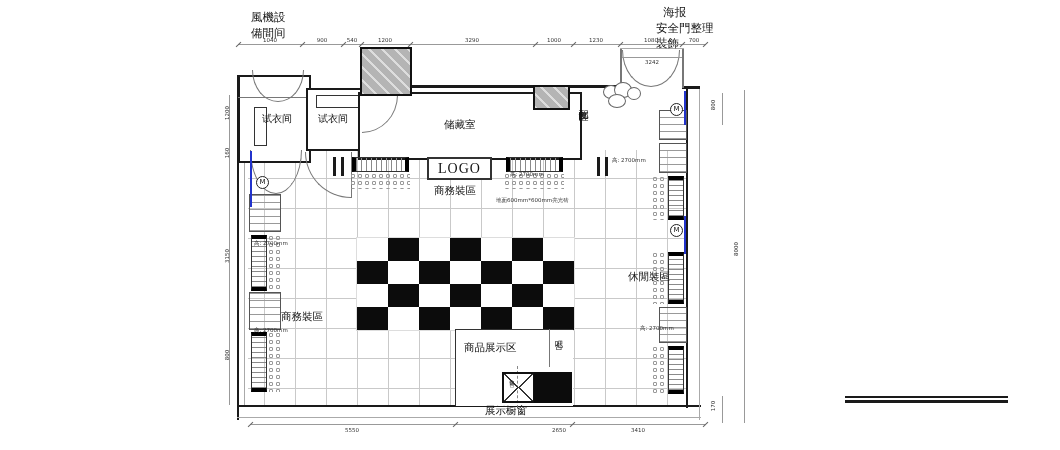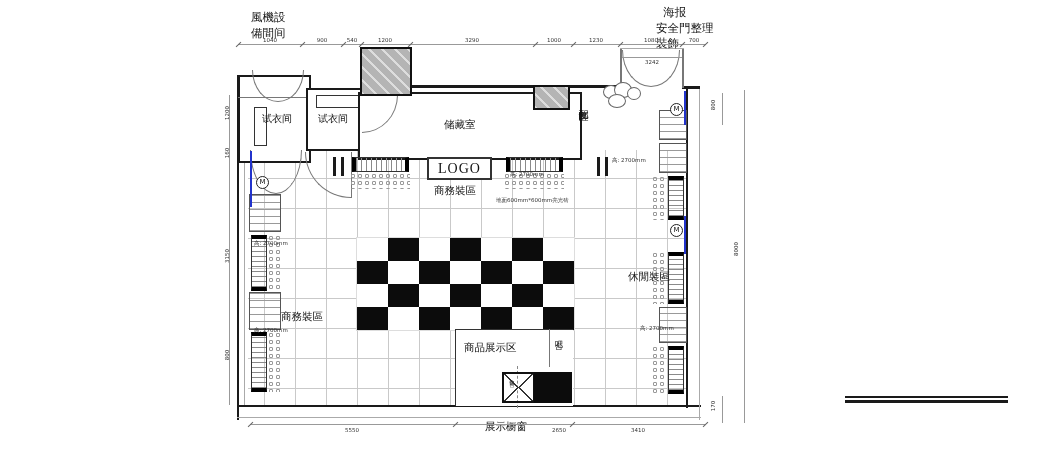--- a/index.html
+++ b/index.html
@@ -133,21 +133,21 @@
   <div class="a plant" style="left:608px;top:94px;width:16px;height:12px"></div>
 
   <div class="a" style="left:455px;top:329px;width:117px;height:76px;background:#fff;border-top:1px solid #333;border-left:1px solid #333"></div>
   <div class="a gl" style="left:549px;top:329px;width:1px;height:38px"></div>
   <div class="a lbl9 v" style="left:552px;top:334px;font-size:8px">吧台</div>
   <div class="a dash" style="left:517px;top:366px;height:42px"></div>
   <div class="a xbox" style="left:502px;top:372px;width:33px;height:31px"></div>
   <div class="a w" style="left:534px;top:372px;width:38px;height:31px;background:#0c0c0c"></div>
   <div class="a v" style="left:509px;top:376px;font-size:5px;color:#333">收銀台</div>
   <div class="a lbl" style="left:464px;top:341px">商品展示区</div>
-  <div class="a lbl" style="left:485px;top:420px">展示橱窗</div>
+  <div class="a lbl" style="left:485px;top:404px">展示橱窗</div>
 
   <div class="a lbl" style="left:434px;top:184px">商務裝區</div>
   <div class="a lbl" style="left:281px;top:310px">商務裝區</div>
   <div class="a lbl9 v" style="left:576px;top:102px;height:56px">配飾區</div>
   <div class="a lbl" style="left:628px;top:270px">休閒裝區</div>
 
   <div class="a sm" style="left:254px;top:240px">高: 2700mm</div>
   <div class="a sm" style="left:254px;top:327px">高: 2700mm</div>
   <div class="a sm" style="left:510px;top:171px">高: 2700mm</div>
   <div class="a sm" style="left:612px;top:157px">高: 2700mm</div>

